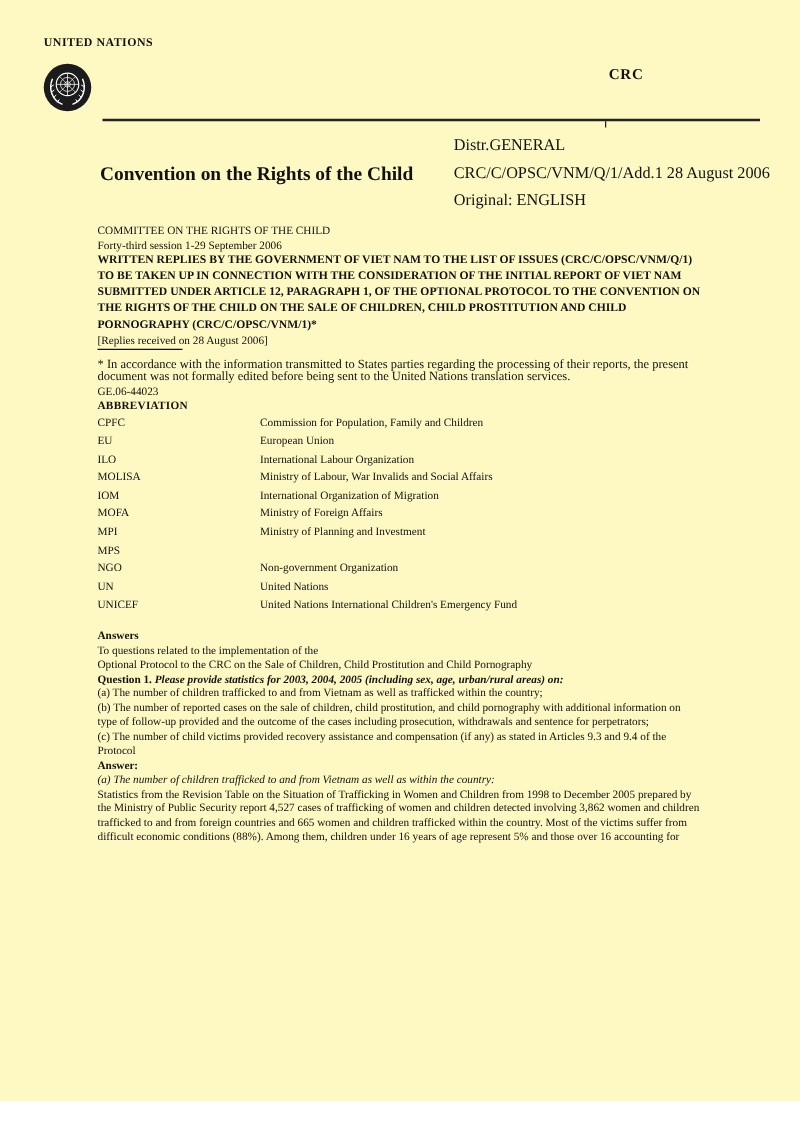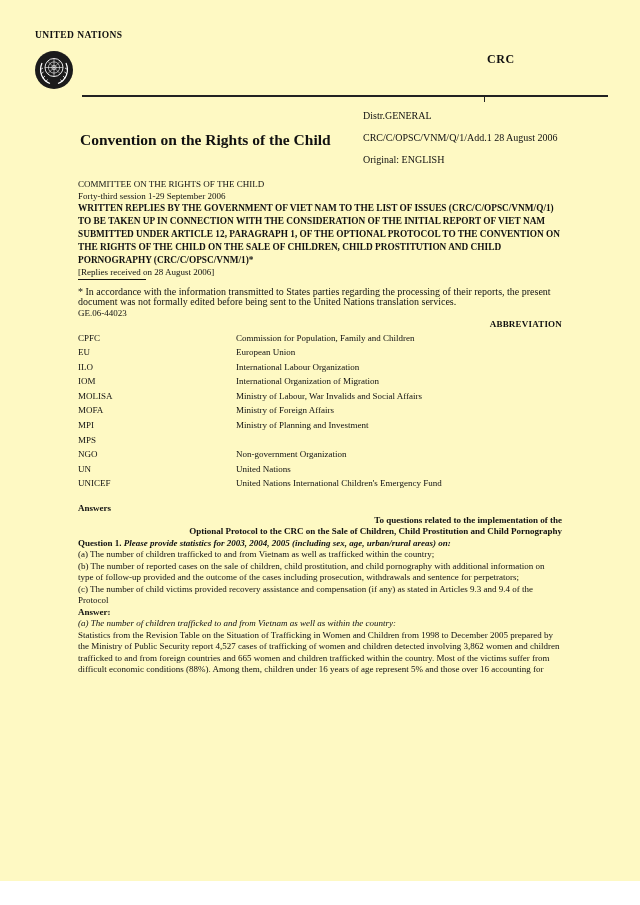--- a/index.html
+++ b/index.html
@@ -19,40 +19,40 @@
   .crc-code {
     position:absolute; left:487px; top:52px;
     font-size:12px; font-weight:bold; letter-spacing:0.6px;
   }
   .header-rule { position:absolute; left:82px; top:95px; width:526px; height:2px; background:#222; }
   .header-rule-tick { position:absolute; left:484px; top:97px; width:1px; height:5px; background:#222; }
   .doc-title {
     position:absolute; left:80px; top:131px;
     font-size:15.5px; font-weight:bold; white-space:nowrap;
   }
-  .meta { position:absolute; left:363px; top:111px; font-size:10px; line-height:10px; }
+  .meta { position:absolute; left:363px; top:111px; font-size:13px; line-height:10px; }
   .meta div { margin-bottom:12px; white-space:nowrap; }
 
   .content {
     position:absolute; left:78px; top:179px; width:484px;
     font-size:9px; line-height:11.5px;
   }
   .content p { margin:0; }
   .committee { margin-bottom:12px; }
   .session { margin-bottom:10px; }
   .main-heading { font-weight:bold; font-size:9.3px; line-height:13px; margin-bottom:8px; }
   .replies { margin-bottom:17px; }
   .footnote-sep { width:68px; border-top:1px solid #111; margin-bottom:7px; }
   .footnote { font-size:10px; line-height:10.5px; margin-bottom:17px; }
   .ge-number { margin-bottom:9px; }
-  .abbr-heading { font-weight:bold; margin-left:7px; margin-bottom:5px; letter-spacing:0.2px;text-align:right; }
+  .abbr-heading { font-weight:bold; margin-left:7px; margin-bottom:5px; letter-spacing:0.2px; }
   .abbr-table { margin-bottom:12px; }
-  .abbr-row { display:grid; grid-template-columns:130px 1fr; line-height:14.6px;gap:28px; }
+  .abbr-row { display:grid; grid-template-columns:130px 1fr; line-height:14.6px; }
   .answers-heading { font-weight:bold; margin-bottom:10px; margin-left:4px; }
-  .sub-heading { font-weight:bold; margin-bottom:10px;text-align:right; }
+  .sub-heading { font-weight:normal; margin-bottom:10px; }
   .question-line { font-weight:bold; margin-bottom:10px; }
   .question-text { font-style:italic; }
   .item-a { margin-bottom:8px; }
   .item-b { margin-bottom:8px; }
   .item-c { margin-bottom:18px; }
   .answer-label { font-weight:bold; margin-bottom:10px; }
   .answer-a-title { font-style:italic; margin-bottom:9px; }
   .answer-a-body { }
 </style>
 </head>
@@ -112,26 +112,26 @@
       </div>
       <div class="abbr-row">
         <span>EU</span>
         <span>European Union</span>
       </div>
       <div class="abbr-row">
         <span>ILO</span>
         <span>International Labour Organization</span>
       </div>
       <div class="abbr-row">
+        <span>MOLISA</span>
+        <span>Ministry of Labour, War Invalids and Social Affairs</span>
+      </div>
+      <div class="abbr-row">
         <span>IOM</span>
         <span>International Organization of Migration</span>
-      </div>
-      <div class="abbr-row">
-        <span>MOLISA</span>
-        <span>Ministry of Labour, War Invalids and Social Affairs</span>
       </div>
       <div class="abbr-row">
         <span>MOFA</span>
         <span>Ministry of Foreign Affairs</span>
       </div>
       <div class="abbr-row">
         <span>MPI</span>
         <span>Ministry of Planning and Investment</span>
       </div>
       <div class="abbr-row">

